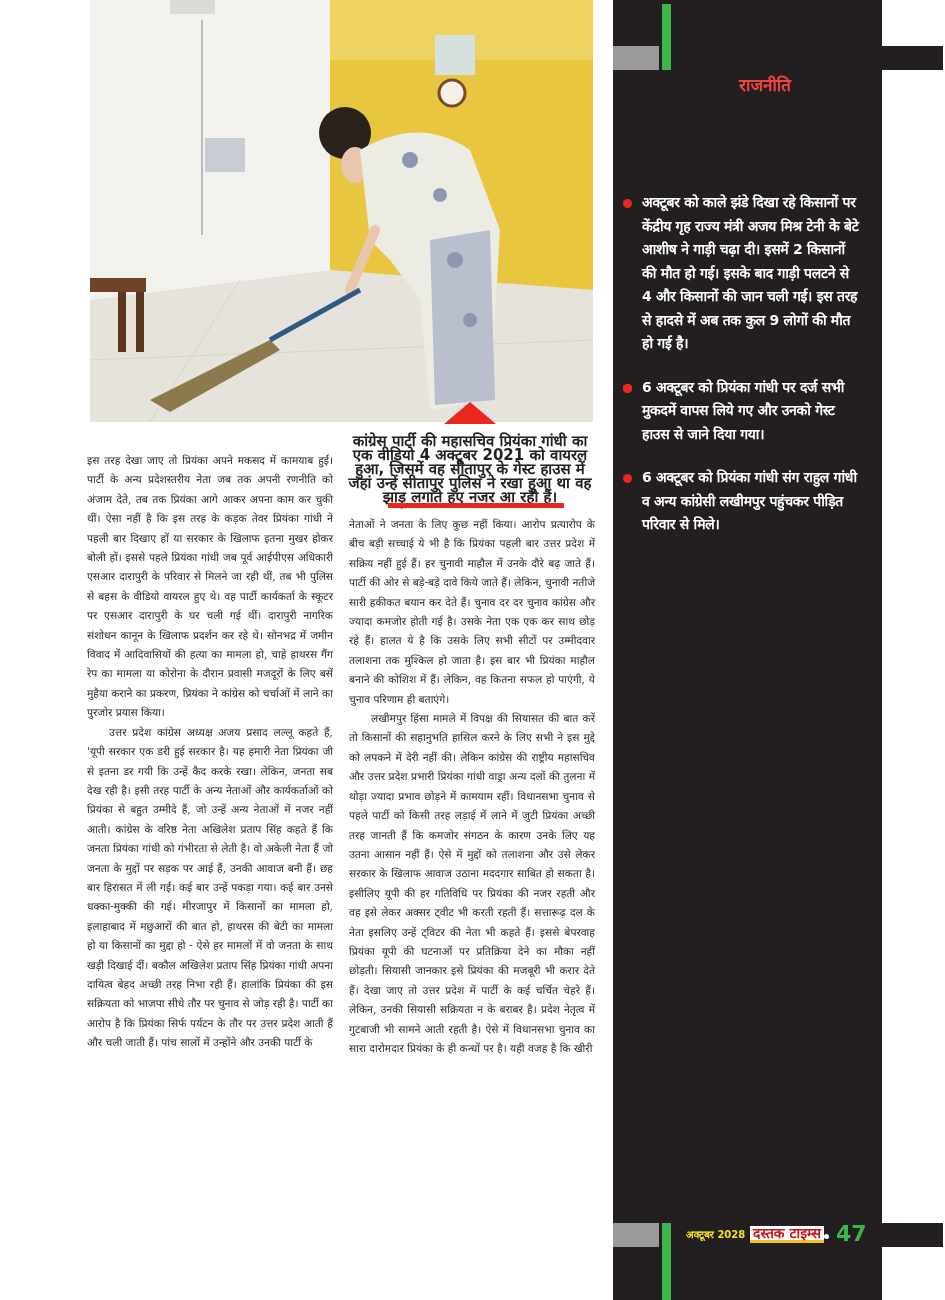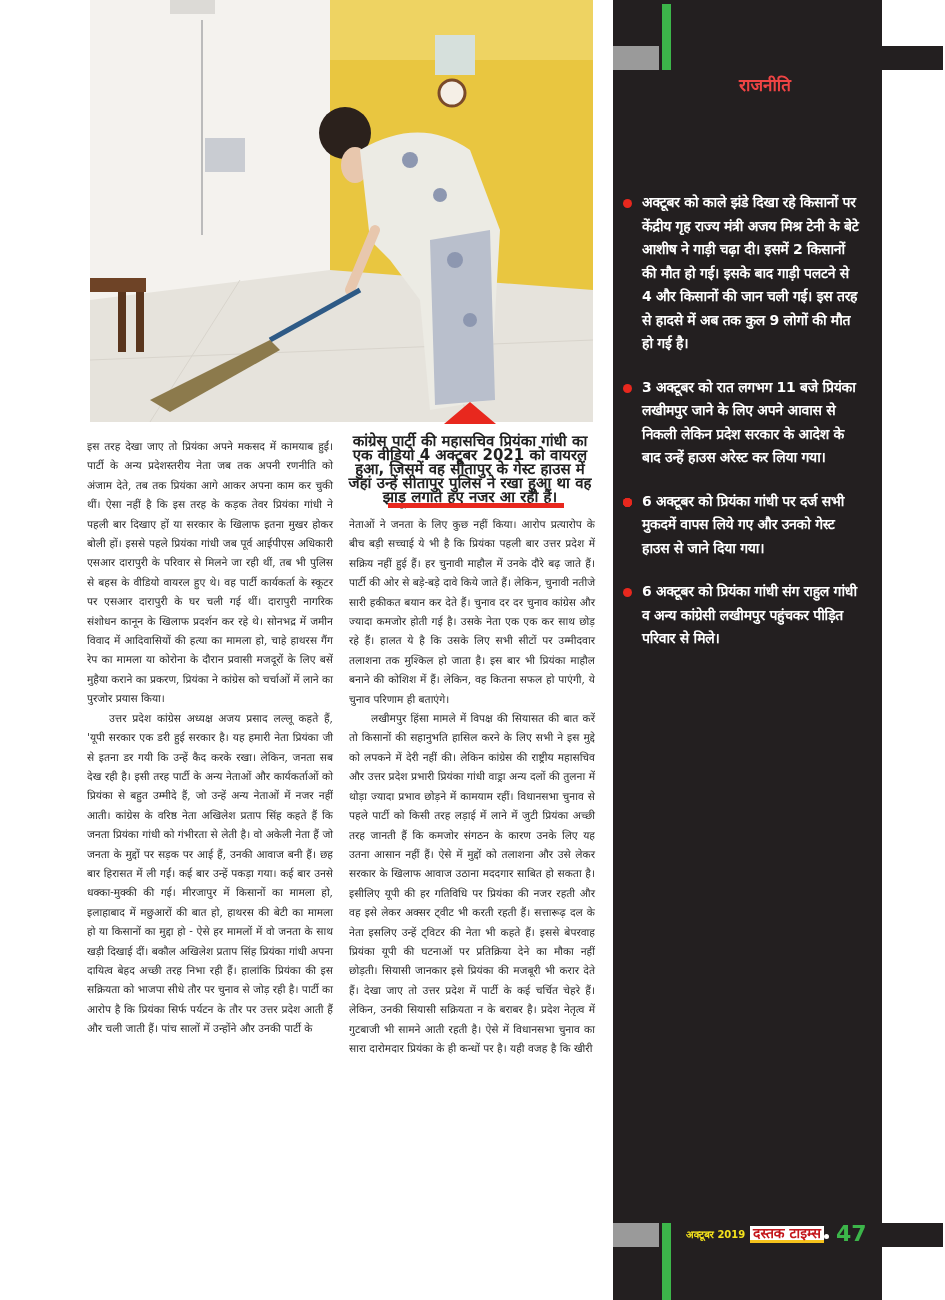--- a/index.html
+++ b/index.html
@@ -12,21 +12,21 @@
   .photo-arrow { position:absolute; left:444px; top:402px; width:0; height:0; border-left:26px solid transparent; border-right:26px solid transparent; border-bottom:22px solid #e8281e; }
 
   
   .caption { position:absolute; left:347px; top:434px; width:246px; text-align:center; font-size:15px; line-height:14px; font-weight:bold; color:#222; }
   .caption-rule { position:absolute; left:388px; top:503px; width:176px; height:5px; background:#e8281e; }
 
   
   .col { position:absolute; font-family:"DejaVu Serif", serif; font-size:10.6px; line-height:19.4px; color:#2a2a2a; text-align:justify; }
   .col p { margin:0; }
   .col p.indent { text-indent:22px; }
-  .col-left { left:87px; top:437px; width:246px; }
+  .col-left { left:87px; top:451px; width:246px; }
   .col-mid { left:349px; top:515px; width:246px; }
 
   
   .sidebar { position:absolute; left:613px; top:0; width:269px; height:1300px; background:#231f20; }
   .sidebar-tab-top { position:absolute; left:882px; top:46px; width:61px; height:24px; background:#231f20; }
   .sidebar-tab-bottom { position:absolute; left:882px; top:1223px; width:61px; height:24px; background:#231f20; }
   .gray-block-top { position:absolute; left:613px; top:46px; width:46px; height:24px; background:#9a9a9a; }
   .green-bar-top { position:absolute; left:662px; top:4px; width:9px; height:66px; background:#3cb54a; }
   .gray-block-bottom { position:absolute; left:613px; top:1223px; width:46px; height:24px; background:#9a9a9a; }
   .green-bar-bottom { position:absolute; left:662px; top:1223px; width:9px; height:77px; background:#3cb54a; }
@@ -104,24 +104,23 @@
   <div class="sidebar-tab-bottom"></div>
   <div class="gray-block-top"></div>
   <div class="green-bar-top"></div>
   <div class="gray-block-bottom"></div>
   <div class="green-bar-bottom"></div>
 
   <div class="section-label">राजनीति</div>
 
   <ul class="facts">
     <li><span class="bullet"></span><span>अक्टूबर को काले झंडे दिखा रहे किसानों पर केंद्रीय गृह राज्य मंत्री अजय मिश्र टेनी के बेटे आशीष ने गाड़ी चढ़ा दी। इसमें 2 किसानों की मौत हो गई। इसके बाद गाड़ी पलटने से 4 और किसानों की जान चली गई। इस तरह से हादसे में अब तक कुल 9 लोगों की मौत हो गई है।</span></li>
-    <li><span class="bullet"></span><span>3 अक्टूबर को रात लगभग 11 बजे प्रियंका लखीमपुर जाने के लिए अपने आवास से निकली लेकिन प्रदेश सरकार के आदेश के बाद उन्हें हाउस अरेस्ट कर लिया गया।</span></li>
     <li><span class="bullet"></span></li>
     <li><span class="bullet"></span></li>
     <li><span class="bullet"></span><span>6 अक्टूबर को प्रियंका गांधी पर दर्ज सभी मुकदमें वापस लिये गए और उनको गेस्ट हाउस से जाने दिया गया।</span></li>
     <li><span class="bullet"></span><span>6 अक्टूबर को प्रियंका गांधी संग राहुल गांधी व अन्य कांग्रेसी लखीमपुर पहुंचकर पीड़ित परिवार से मिले।</span></li>
   </ul>
 
-  <div class="footer-month">अक्टूबर 2019</div>
+  <div class="footer-month">अक्टूबर 2028</div>
   <div class="footer-brand">दस्तक टाइम्स</div>
   <div class="footer-dot"></div>
   <div class="footer-page">47</div>
 </div>
 
 </body></html>

